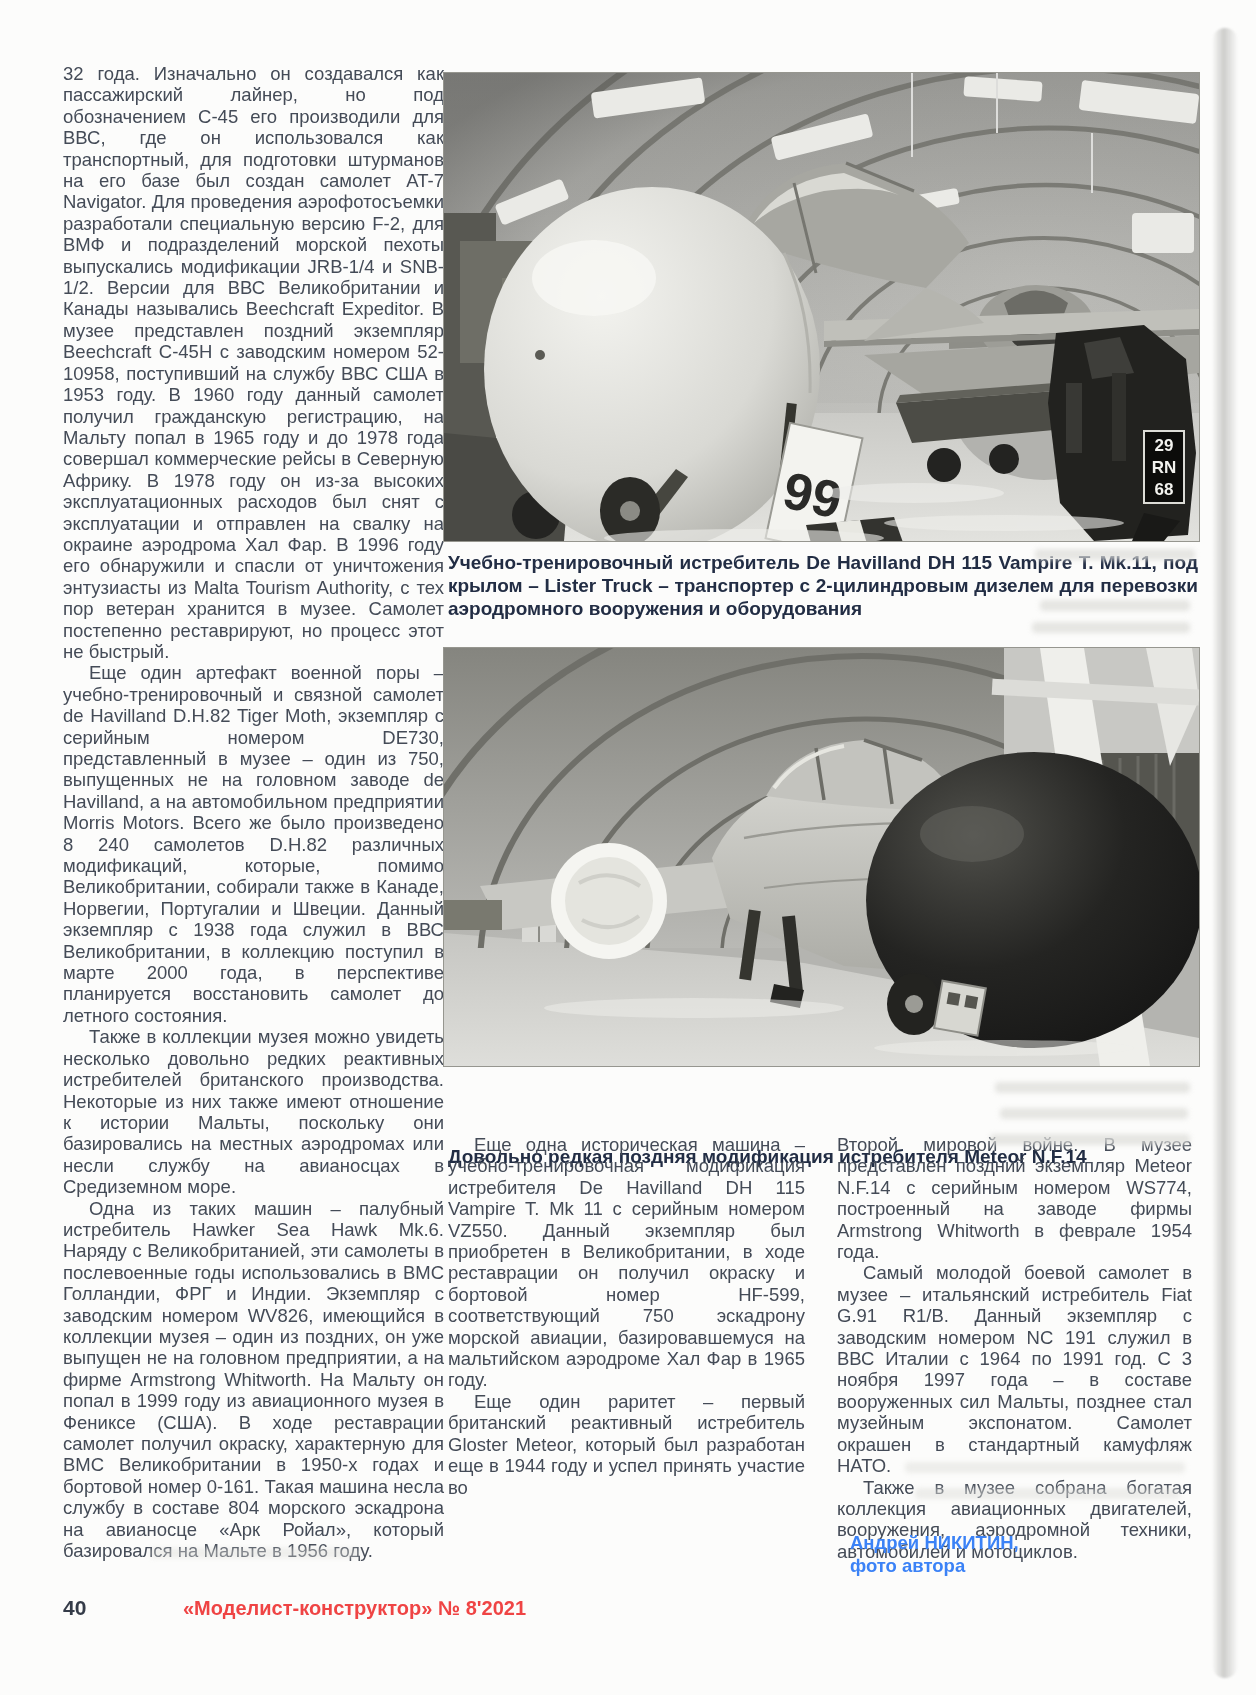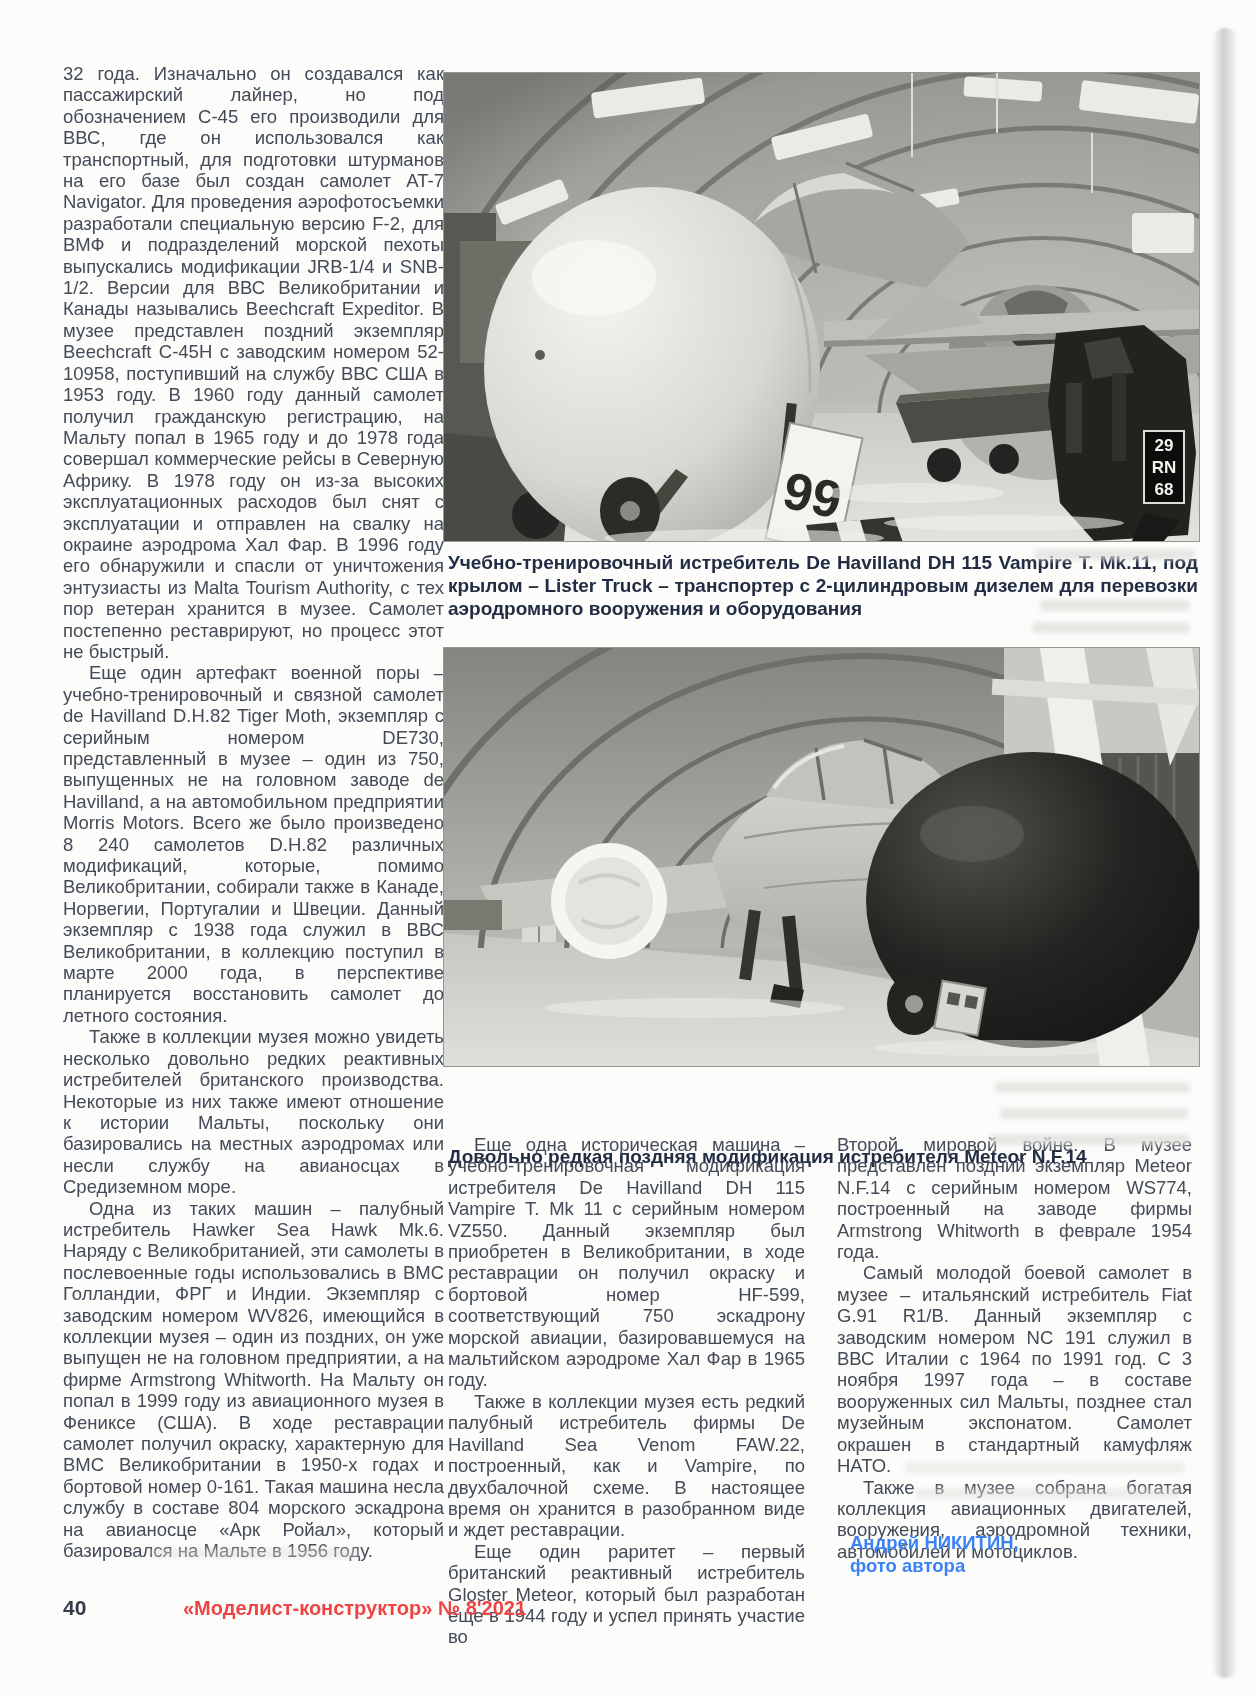--- a/index.html
+++ b/index.html
@@ -344,21 +344,20 @@
         <ellipse cx="250" cy="360" rx="150" ry="10"></ellipse>
         <ellipse cx="560" cy="400" rx="130" ry="8"></ellipse>
       </g>
     </svg>
   </div>
 
   <div class="caption caption-2">Довольно редкая поздняя модификация истребителя Meteor N.F.14</div>
 
   <div class="col col-mid">
     <p class="ind">Еще одна историческая машина – учебно-тренировочная модификация истребителя De Havilland DH 115 Vampire T. Mk 11 с серийным номером VZ550. Данный экземпляр был приобретен в Великобритании, в ходе реставрации он получил окраску и бортовой номер HF-599, соответствующий 750 эскадрону морской авиации, базировавшемуся на мальтийском аэродроме Хал Фар в 1965 году.</p>
-    <p class="ind">Также в коллекции музея есть редкий палубный истребитель фирмы De Havilland Sea Venom FAW.22, построенный, как и Vampire, по двухбалочной схеме. В настоящее время он хранится в разобранном виде и ждет реставрации.</p>
     <p class="ind">Еще один раритет – первый британский реактивный истребитель Gloster Meteor, который был разработан еще в 1944 году и успел принять участие во</p>
   </div>
 
   <div class="col col-right">
     <p>Второй мировой войне. В музее представлен поздний экземпляр Meteor N.F.14 с серийным номером WS774, построенный на заводе фирмы Armstrong Whitworth в феврале 1954 года.</p>
     <p class="ind">Самый молодой боевой самолет в музее – итальянский истребитель Fiat G.91 R1/B. Данный экземпляр с заводским номером NC 191 служил в ВВС Италии с 1964 по 1991 год. С 3 ноября 1997 года – в составе вооруженных сил Мальты, позднее стал музейным экспонатом. Самолет окрашен в стандартный камуфляж НАТО.</p>
     <p class="ind">Также в музее собрана богатая коллекция авиационных двигателей, вооружения, аэродромной техники, автомобилей и мотоциклов.</p>
   </div>
 
   <div class="author">

